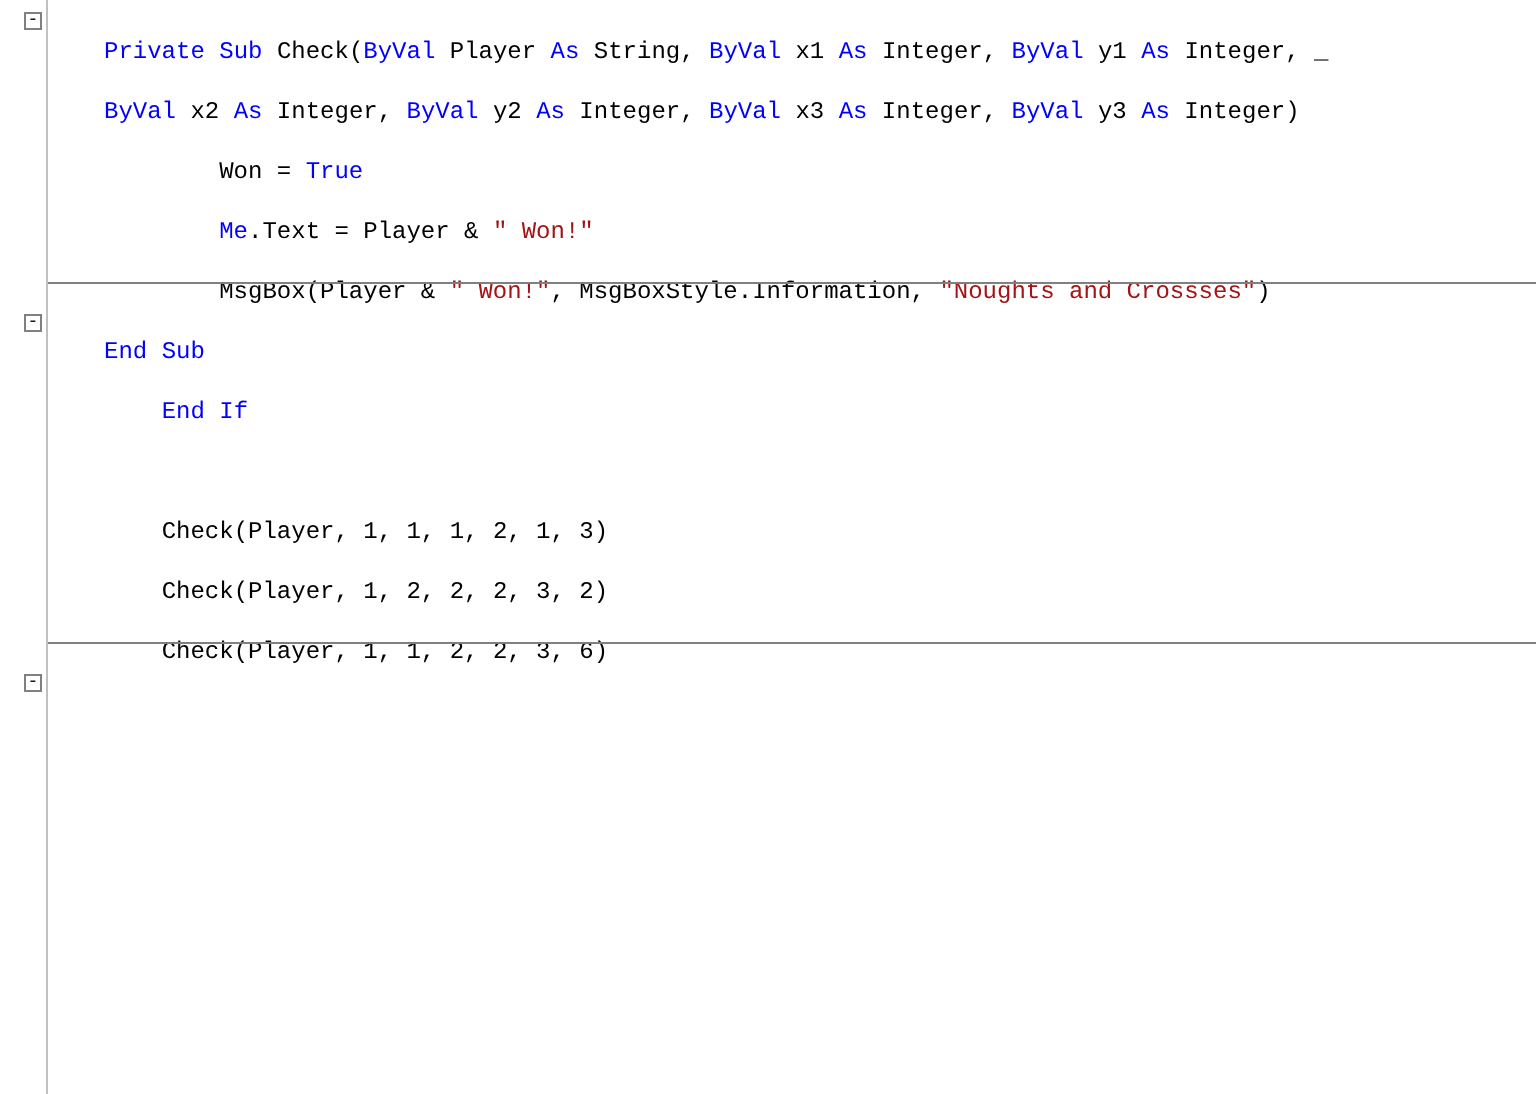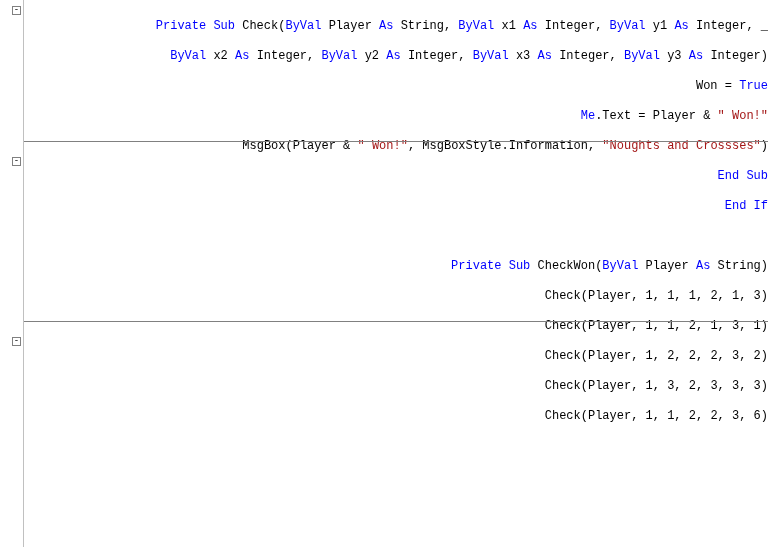--- a/index.html
+++ b/index.html
@@ -27,21 +27,20 @@
     border-right: 1px solid #c0c0c0;
     background: #ffffff;
   }
   .code {
     margin-left: 24px;
     white-space: pre;
   }
   .line {
     display: block;
     height: 15px;
-    text-align: right;
   }
   .fold {
     position: absolute;
     left: 12px;
     width: 9px;
     height: 9px;
     border: 1px solid #808080;
     background: #ffffff;
     box-sizing: border-box;
     text-align: center;
@@ -76,25 +75,22 @@
 
   <div class="code">
 <span class="line indent1"><span class="kw">Private</span> <span class="kw">Sub</span> <span>Check(</span><span class="kw">ByVal</span><span> Player </span><span class="kw">As</span><span> String</span><span>, </span><span class="kw">ByVal</span><span> x1 </span><span class="kw">As</span><span> Integer</span><span>, </span><span class="kw">ByVal</span><span> y1 </span><span class="kw">As</span><span> Integer</span><span>, _</span></span>
 <span class="line indent1"><span class="kw">ByVal</span><span> x2 </span><span class="kw">As</span><span> Integer</span><span>, </span><span class="kw">ByVal</span><span> y2 </span><span class="kw">As</span><span> Integer</span><span>, </span><span class="kw">ByVal</span><span> x3 </span><span class="kw">As</span><span> Integer</span><span>, </span><span class="kw">ByVal</span><span> y3 </span><span class="kw">As</span><span> Integer</span><span>)</span></span>
 <span class="line indent1">        <span>Won = </span><span class="kw">True</span></span>
 <span class="line indent1">        <span class="kw">Me</span><span>.Text = Player &amp; </span><span class="str">" Won!"</span></span>
 <span class="line indent1">        <span>MsgBox(Player &amp; </span><span class="str">" Won!"</span><span>, MsgBoxStyle.Information, </span><span class="str">"Noughts and Crossses"</span><span>)</span></span>
 <span class="line indent1"><span class="kw">End</span> <span class="kw">Sub</span></span>
 <span class="line indent1">    <span class="kw">End</span> <span class="kw">If</span></span>
 <span class="line"></span>
-<span class="line indent1"><span class="kw">Private</span> <span class="kw">Sub</span><span> CheckWon(</span><span class="kw">ByVal</span><span> Player </span><span class="kw">As</span><span> String</span><span>)</span></span>
 <span class="line indent1">    <span>Check(Player, 1, 1, 1, 2, 1, 3)</span></span>
-<span class="line indent1">    <span>Check(Player, 1, 1, 2, 1, 3, 1)</span></span>
 <span class="line indent1">    <span>Check(Player, 1, 2, 2, 2, 3, 2)</span></span>
-<span class="line indent1">    <span>Check(Player, 1, 3, 2, 3, 3, 3)</span></span>
 <span class="line indent1">    <span>Check(Player, 1, 1, 2, 2, 3, 6)</span></span>
 
 
 
 
 
 
 
 
 

